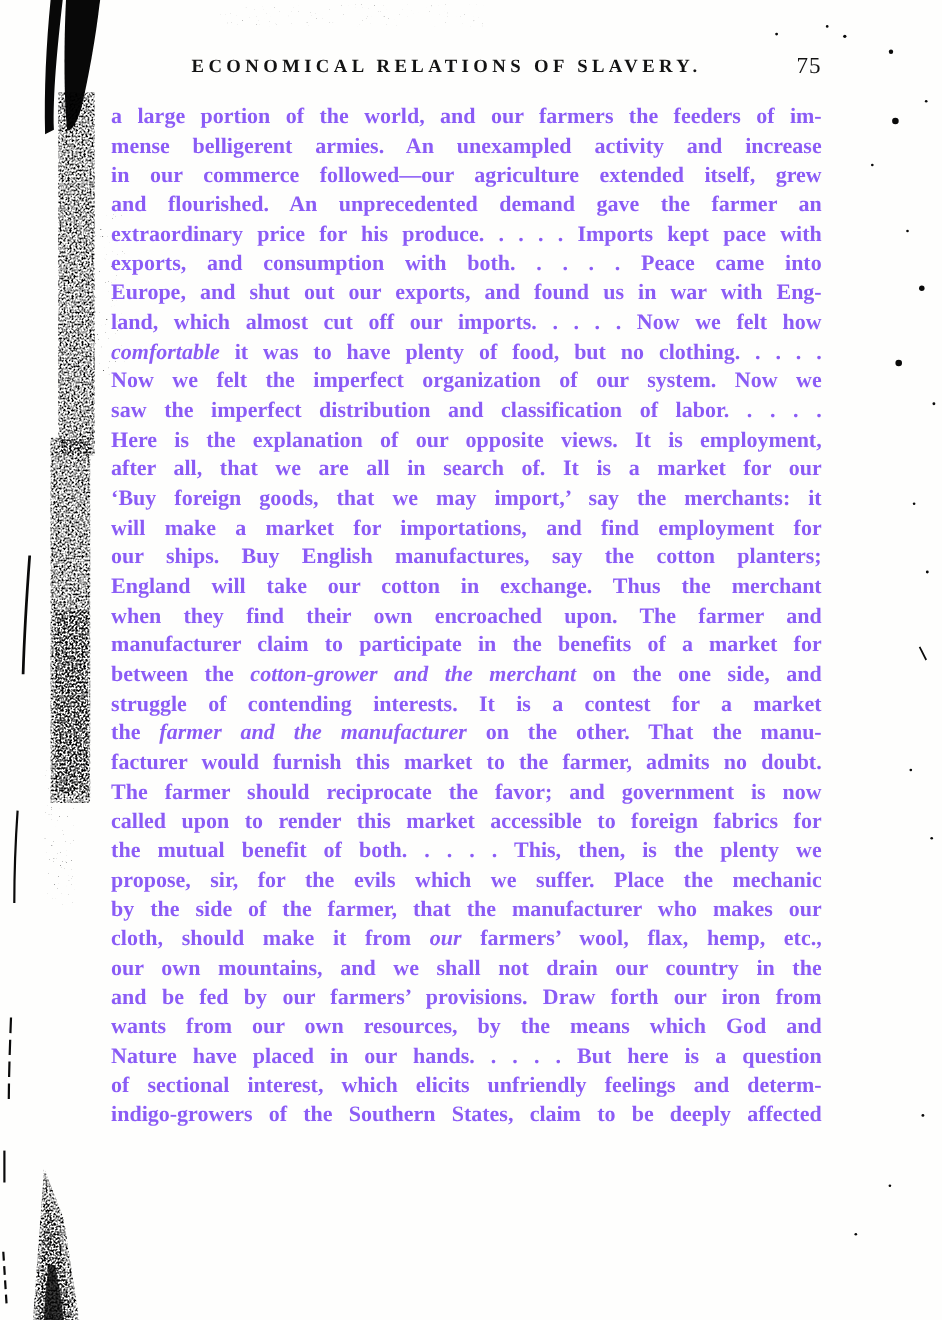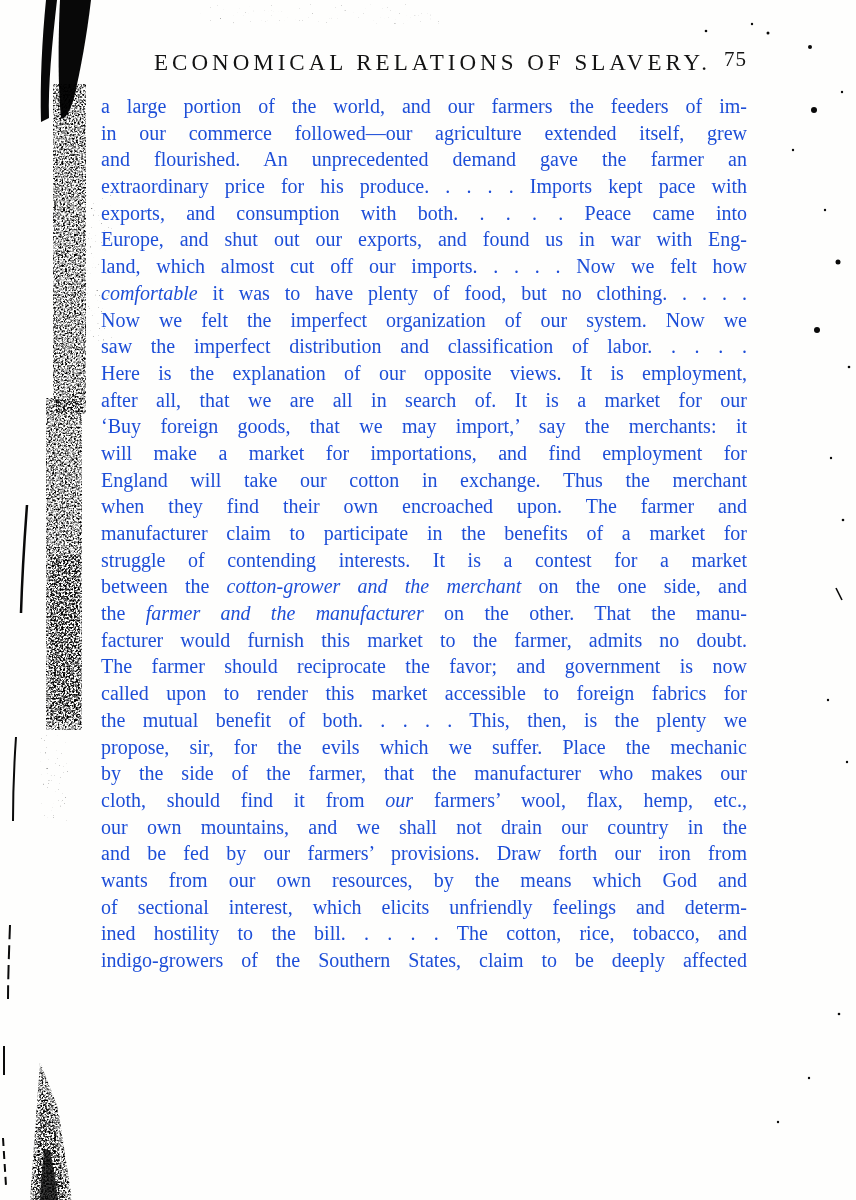--- a/index.html
+++ b/index.html
@@ -11,90 +11,93 @@
     font-family:"Liberation Serif", serif;
     color:#161616;
   }
   .scan-page { position:absolute; inset:0; background:#fefefd; }
 
   .running-header {
     position:absolute; left:101px; top:50px; width:646px; height:30px;
     z-index:1;
   }
   .header-title {
-    display:block; text-align:right;
-    font-size:23px; font-weight:normal; letter-spacing:4px;
+    display:block; text-align:center;
+    font-size:17px; font-weight:bold; letter-spacing:4px;
     padding-right:36px; 
     color:#131313;
   }
   .page-number {
     position:absolute; right:0; top:-3px;
     font-size:21px; color:#131313; letter-spacing:1px;
   }
 
   .text-block {
     position:absolute; left:101px; top:93px; width:646px;
     font-size:20px; z-index:1;
   }
   .line {
     height:26.7px; line-height:26.7px;
     text-align:justify; text-align-last:justify;
     white-space:nowrap; overflow:hidden;
-    color:#1d4ed8;
+    color:#8b5cf6;
+    font-weight:bold;
   }
   .line em { font-style:italic; }
 
   .artifacts {
     position:absolute; left:0; top:0; z-index:2;
     pointer-events:none;
   }
 </style>
 </head>
 <body>
 
 <div class="scan-page">
 
   <div class="running-header">
     <span class="header-title">ECONOMICAL RELATIONS OF SLAVERY.</span>
     <span class="page-number">75</span>
   </div>
 
   <div class="text-block">
       <div class="line"><span>a large portion of the world, and our farmers the feeders of im-</span></div>
+      <div class="line"><span>mense belligerent armies.  An unexampled activity and increase</span></div>
       <div class="line"><span>in our commerce followed—our agriculture extended itself, grew</span></div>
       <div class="line"><span>and flourished.  An unprecedented demand gave the farmer an</span></div>
       <div class="line"><span>extraordinary price for his produce. . . . . Imports kept pace with</span></div>
       <div class="line"><span>exports, and consumption with both. . . . . Peace came into</span></div>
       <div class="line"><span>Europe, and shut out our exports, and found us in war with Eng-</span></div>
       <div class="line"><span>land, which almost cut off our imports. . . . . Now we felt how</span></div>
       <div class="line"><em>comfortable</em><span> it was to have plenty of food, but no clothing. . . . .</span></div>
       <div class="line"><span>Now we felt the imperfect organization of our system.  Now we</span></div>
       <div class="line"><span>saw the imperfect distribution and classification of labor. . . . .</span></div>
       <div class="line"><span>Here is the explanation of our opposite views.  It is employment,</span></div>
       <div class="line"><span>after all, that we are all in search of.  It is a market for our</span></div>
       <div class="line"><span>‘Buy foreign goods, that we may import,’ say the merchants: it</span></div>
       <div class="line"><span>will make a market for importations, and find employment for</span></div>
+      <div class="line"><span>our ships.  Buy English manufactures, say the cotton planters;</span></div>
       <div class="line"><span>England will take our cotton in exchange.  Thus the merchant</span></div>
       <div class="line"><span>when they find their own encroached upon.  The farmer and</span></div>
       <div class="line"><span>manufacturer claim to participate in the benefits of a market for</span></div>
+      <div class="line"><span>between the </span><em>cotton-grower and the merchant</em><span> on the one side, and</span></div>
       <div class="line"><span>struggle of contending interests.  It is a contest for a market</span></div>
-      <div class="line"><span>between the </span><em>cotton-grower and the merchant</em><span> on the one side, and</span></div>
       <div class="line"><span>the </span><em>farmer and the manufacturer</em><span> on the other.  That the manu-</span></div>
       <div class="line"><span>facturer would furnish this market to the farmer, admits no doubt.</span></div>
       <div class="line"><span>The farmer should reciprocate the favor; and government is now</span></div>
       <div class="line"><span>called upon to render this market accessible to foreign fabrics for</span></div>
       <div class="line"><span>the mutual benefit of both. . . . . This, then, is the plenty we</span></div>
       <div class="line"><span>propose, sir, for the evils which we suffer.  Place the mechanic</span></div>
       <div class="line"><span>by the side of the farmer, that the manufacturer who makes our</span></div>
-      <div class="line"><span>cloth, should find it from </span><em>our</em><span> farmers’ wool, flax, hemp, etc.,</span></div>
+      <div class="line"><span>cloth, should make it from </span><em>our</em><span> farmers’ wool, flax, hemp, etc.,</span></div>
       <div class="line"><span>our own mountains, and we shall not drain our country in the</span></div>
       <div class="line"><span>and be fed by our farmers’ provisions.  Draw forth our iron from</span></div>
       <div class="line"><span>wants from our own resources, by the means which God and</span></div>
+      <div class="line"><span>Nature have placed in our hands. . . . . But here is a question</span></div>
       <div class="line"><span>of sectional interest, which elicits unfriendly feelings and determ-</span></div>
-      <div class="line"><span>ined hostility to the bill. . . . . The cotton, rice, tobacco, and</span></div>
       <div class="line"><span>indigo-growers of the Southern States, claim to be deeply affected</span></div>
     </div>
 
   <svg class="artifacts" width="856" height="1200" viewBox="0 0 856 1200">
     <defs>
       <filter id="spD" x="-10%" y="-10%" width="120%" height="120%">
         <feTurbulence type="fractalNoise" baseFrequency="0.55" numOctaves="2" seed="7" result="n"></feTurbulence>
         <feColorMatrix in="n" type="matrix" values="0 0 0 0 0  0 0 0 0 0  0 0 0 0 0  2 2 2 0 -2.7"></feColorMatrix>
         <feComposite operator="in" in2="SourceAlpha"></feComposite>
       </filter>

